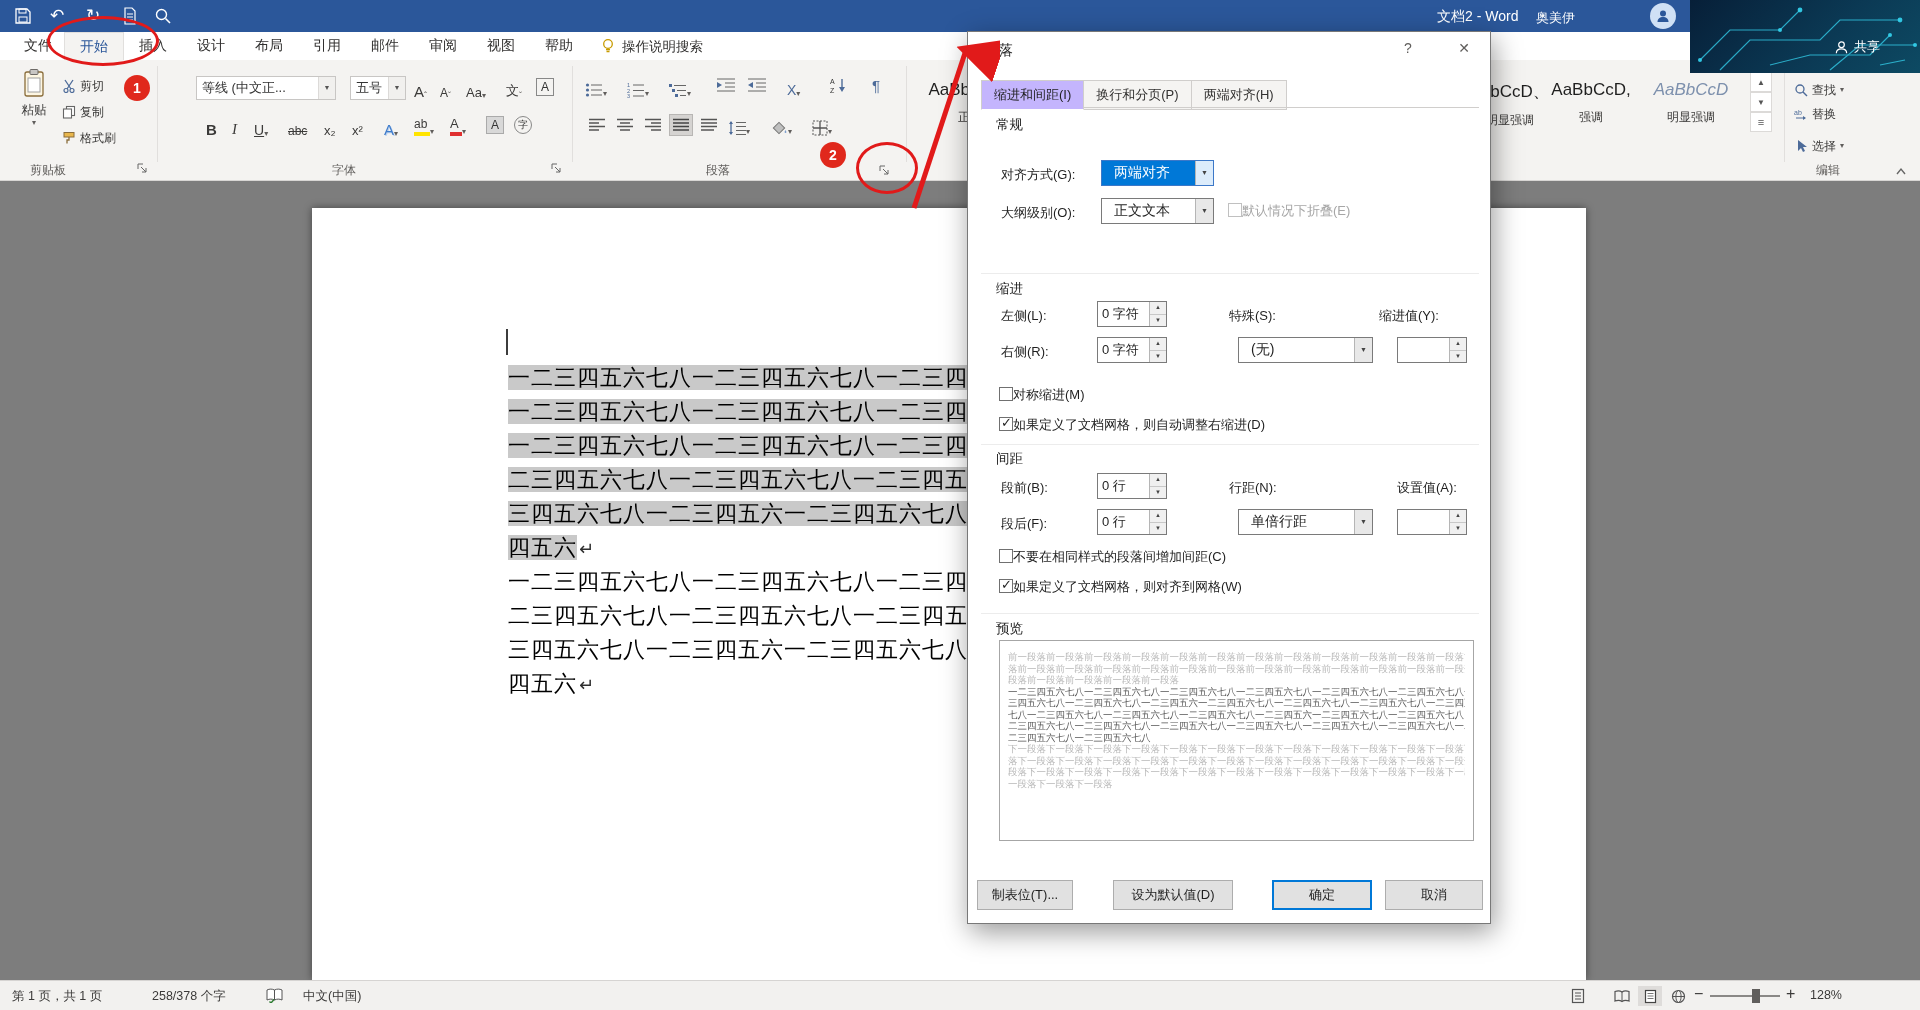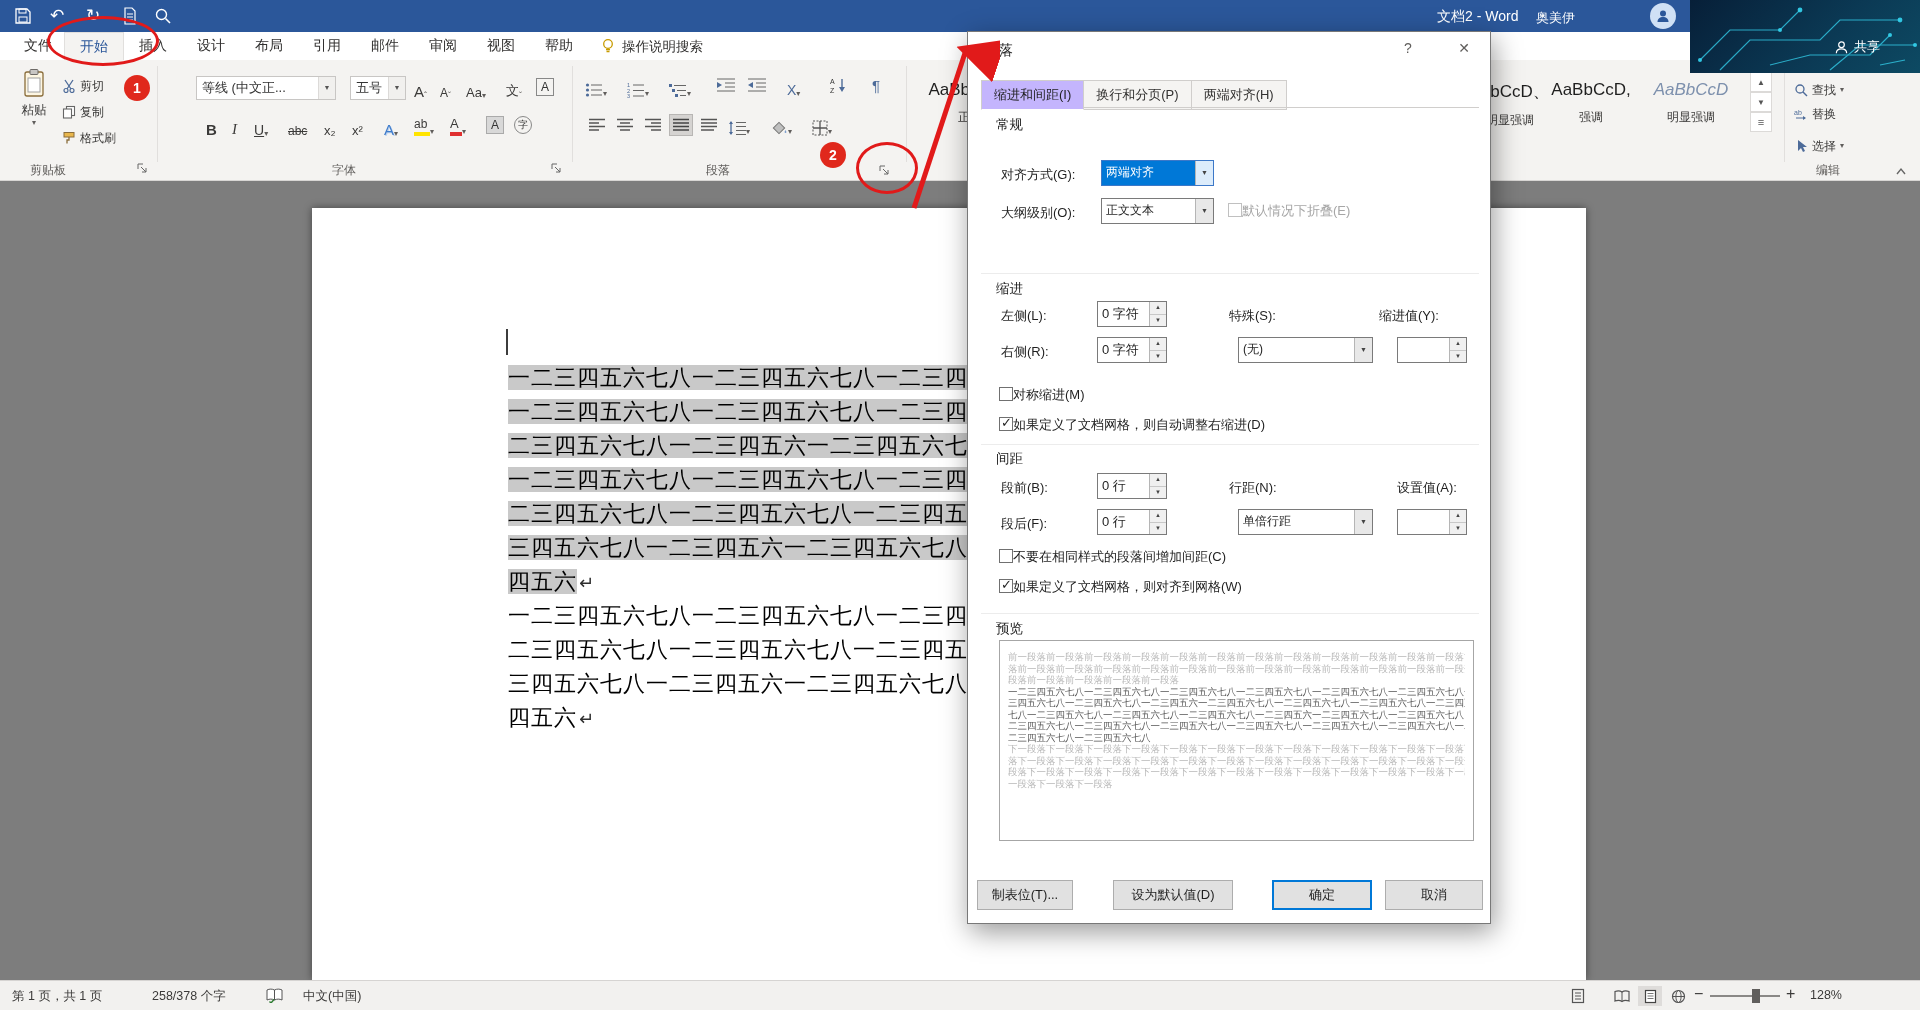--- a/index.html
+++ b/index.html
@@ -62,21 +62,21 @@
 .dlg-title{font-size:14.5px;color:#262626}
 .dlg-sys{width:24px;text-align:center;font-size:14px;color:#605e5c}
 #dialog-tabs{left:13px;top:48px;display:flex}
 .dtab{padding:5px 12px;border:1px solid #d0cecc;background:#f5f4f2;font-size:13px;margin-right:-1px;color:#323130}
 .dtab.active{background:#c4b5fd;border-bottom:1px solid #fff;color:#1f1f1f;position:relative;z-index:2}
 .tabline{left:13px;top:75px;width:498px;height:1px;background:#d0cecc}
 .dsec{font-size:13.5px;color:#1f1f1f}
 .dsep{height:1px;background:#ececec}
 .dlabel{font-size:13px;color:#1f1f1f;white-space:nowrap}
 .dcombo{height:26px;border:1px solid #7a7a7a;background:#fff;display:flex}
-.dcombo .cval{flex:1;padding:3px 4px;font-size:12px;white-space:nowrap;overflow:hidden}
+.dcombo .cval{flex:1;padding:3px 12px;font-size:14px;white-space:nowrap;overflow:hidden}
 .dcombo .cbtn{width:18px;background:#e8e8e8;border-left:1px solid #b5b5b5;text-align:center;font-size:7px;line-height:24px;color:#444}
 .dcombo.focused{border-color:#3c78c8}
 .dcombo.focused .cval{background:#0078d7;color:#fff}
 .dcombo.focused .cbtn{background:#dcecfb}
 .spin{height:26px;border:1px solid #7a7a7a;background:#fff;display:flex}
 .spin .sval{flex:1;padding:3px 4px;font-size:13px;white-space:nowrap;overflow:hidden}
 .sbtns{width:17px;border-left:1px solid #b5b5b5;display:flex;flex-direction:column}
 .sb{flex:1;background:#f0f0f0;font-size:6px;line-height:11px;text-align:center;color:#444}
 .sb:first-child{border-bottom:1px solid #c8c8c8}
 .cb{display:flex;align-items:flex-start;gap:0}
@@ -443,21 +443,20 @@
       <path d="M3 8 L7 3 L11 8" fill="none" stroke="#666" stroke-width="1.4"></path>
     </svg>
 </div>
 
 <div class="a docarea">
   <div class="a page"></div>
   <div class="a cursorline"></div>
   <div class="a" id="doc-text">
       <div class="docline"><span class="sel">一二三四五六七八一二三四五六七八一二三四</span></div>
       <div class="docline"><span class="sel">一二三四五六七八一二三四五六七八一二三四</span></div>
-      <div class="docline"><span class="sel">二三四五六七八一二三四五六一二三四五六七</span></div>
       <div class="docline"><span class="sel">一二三四五六七八一二三四五六七八一二三四</span></div>
       <div class="docline"><span class="sel">二三四五六七八一二三四五六七八一二三四五</span></div>
       <div class="docline"><span class="sel">三四五六七八一二三四五六一二三四五六七八</span></div>
       <div class="docline"><span class="sel">四五六</span><span class="pmark">↵</span></div>
       <div class="docline"><span>一二三四五六七八一二三四五六七八一二三四</span></div>
       <div class="docline"><span>二三四五六七八一二三四五六七八一二三四五</span></div>
       <div class="docline"><span>三四五六七八一二三四五六一二三四五六七八</span></div>
       <div class="docline"><span>四五六</span><span class="pmark">↵</span></div>
     </div>
 </div>

